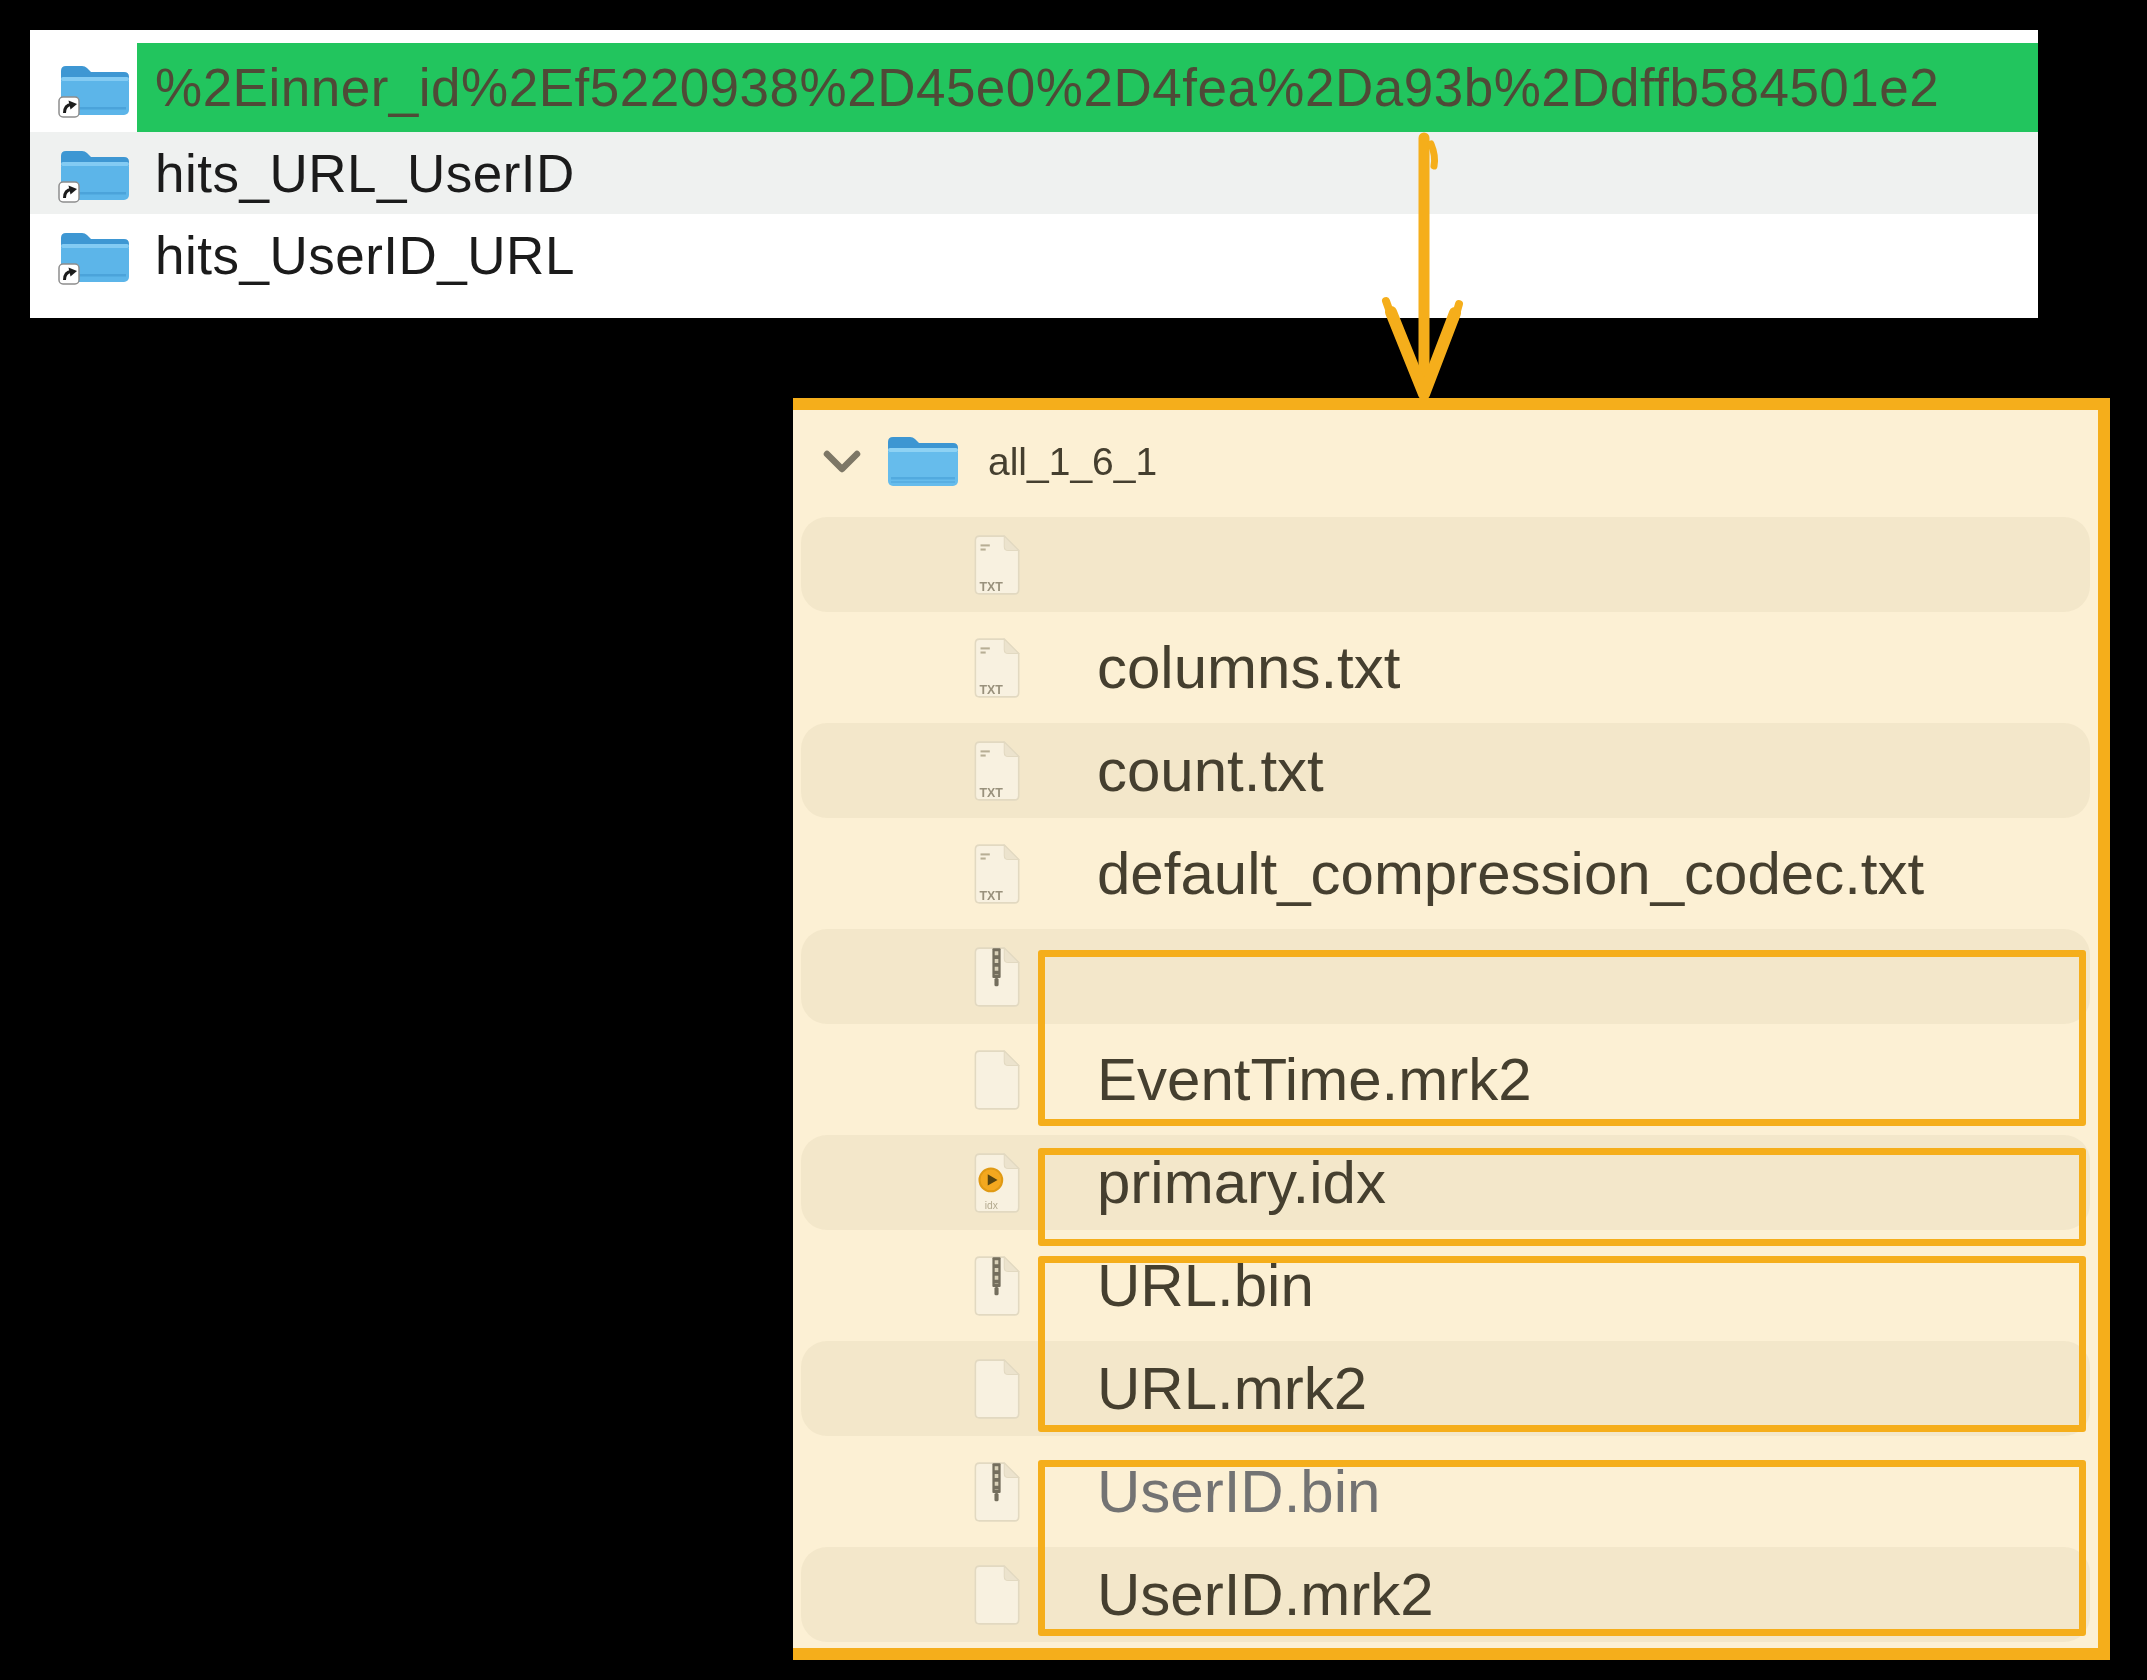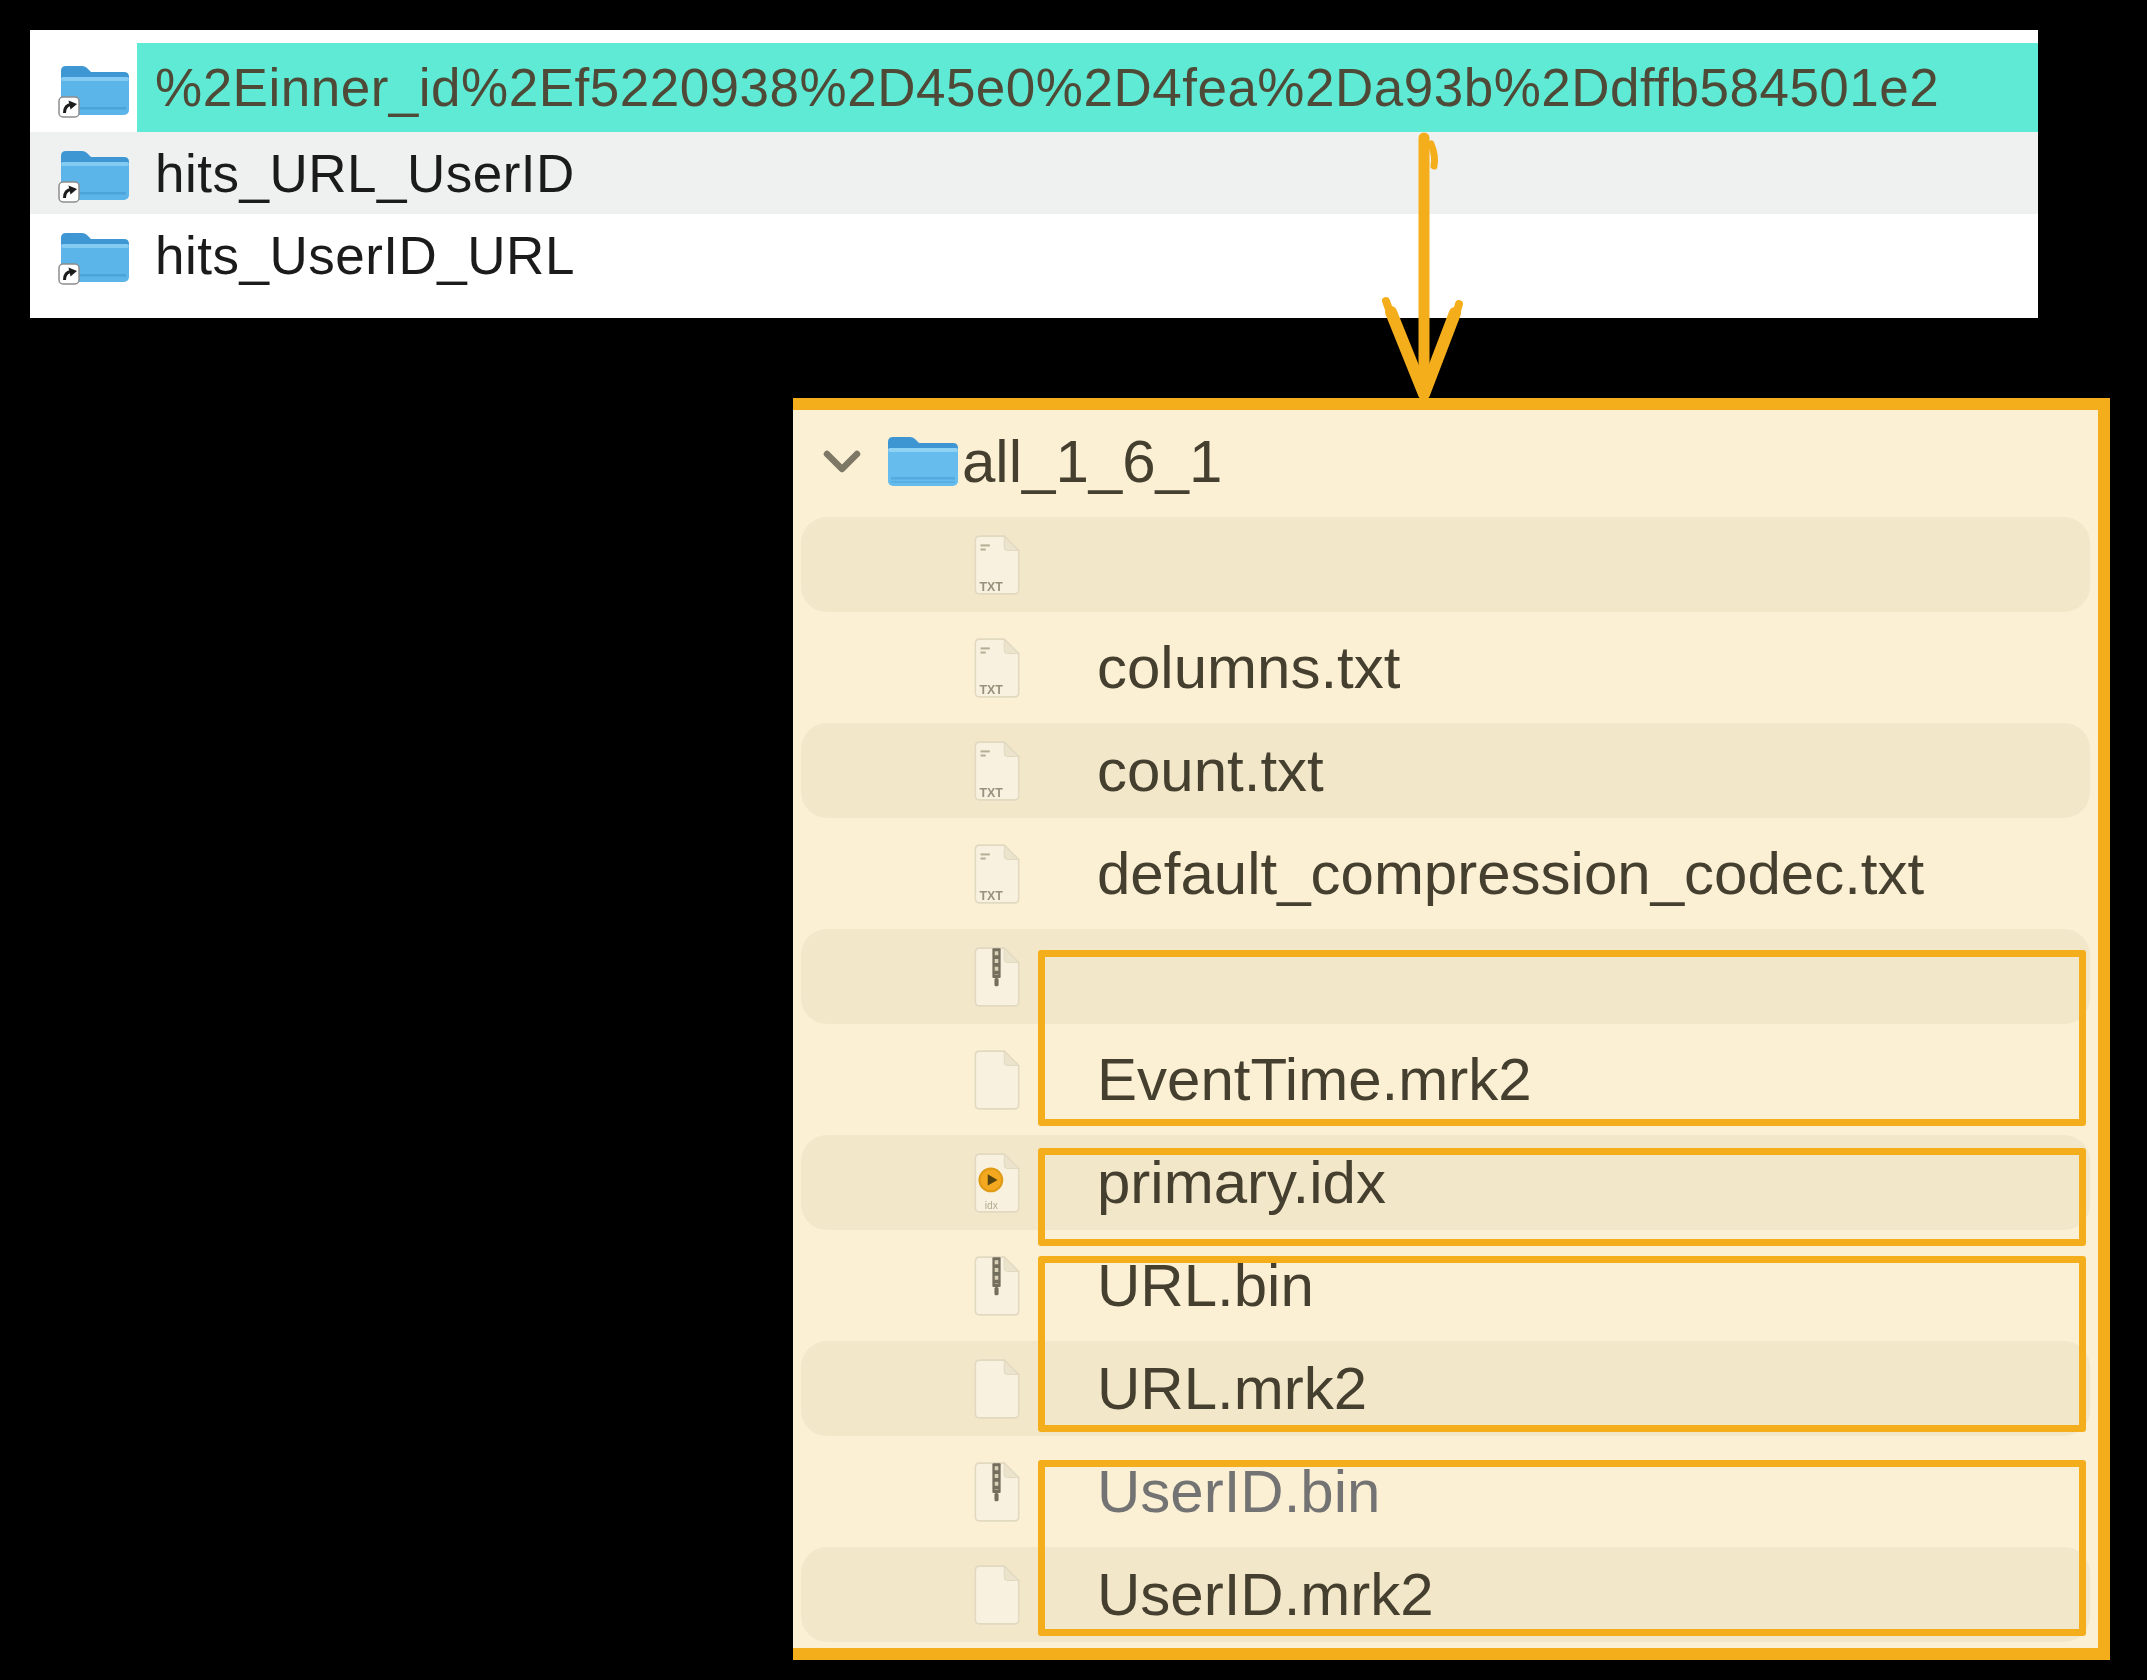--- a/index.html
+++ b/index.html
@@ -22,21 +22,21 @@
               box-sizing:border-box;border-top:12px solid;border-right:12px solid;border-bottom:12px solid;
               border-left:0;}
   .tree-rows{position:relative;width:100%;height:100%;}
   .t-row{position:absolute;left:0;width:100%;height:103px;}
   .t-stripe{position:absolute;left:8px;right:8px;top:4px;bottom:4px;border-radius:26px;}
   .t-content{position:relative;z-index:1;display:flex;align-items:center;height:100%;box-sizing:border-box;}
   .t-root .t-content{padding-left:27px;}
   .t-file .t-content{padding-left:170px;gap:28px;}
   .t-chevron{flex:none;width:44px;display:flex;align-items:center;justify-content:center;}
   .t-folder{flex:none;margin-left:20px;}
-  .t-root-label{font-size:60px;white-space:nowrap;}
+  .t-root-label{margin-left:26px;font-size:39px;white-space:nowrap;}
   .t-file-icon{flex:none;width:66px;display:flex;align-items:center;justify-content:center;}
   .t-file-label{margin-left:40px;font-size:60px;white-space:nowrap;}
 
   
   .anno-box{position:absolute;left:1038px;width:1048px;box-sizing:border-box;
             border:7px solid;border-radius:3px;z-index:20;background:transparent;}
 </style>
 </head>
 <body>
 
@@ -50,21 +50,21 @@
               <rect x="4" y="22" width="68" height="38" rx="5" fill="#5cb5e9"></rect>
               <rect x="4" y="22" width="68" height="4" rx="2" fill="#83cbf3"></rect>
               <rect x="7" y="52" width="62" height="2.5" fill="#4ba3da"></rect>
               <g>
                 <rect x="2" y="42" width="20" height="20" rx="4" fill="#ffffff" stroke="#8d8d8d" stroke-width="1.5"></rect>
                 <path d="M7.5 58 q0-8 7-8.5" fill="none" stroke="#1c1c1c" stroke-width="3"></path>
                 <path d="M11.5 45.5 l8.5 3.5 -6.5 5.5 z" fill="#1c1c1c"></path>
               </g>
             </svg>
           </div>
-          <div class="f-name-cell" style="background: #5eead4;">
+          <div class="f-name-cell" style="background: #22c55e;">
             <span class="f-name" style="color: rgb(79, 74, 55);">%2Einner_id%2Ef5220938%2D45e0%2D4fea%2Da93b%2Ddffb584501e2</span>
           </div>
         </div>
         <div class="f-row" style="height: 82px; background: rgb(239, 241, 240);">
           <div class="f-icon">
             <svg viewBox="0 0 76 66" width="76" height="66">
               <path d="M4 16 q0-5 5-5 h16 q3 0 5 2 l4 4 h33 q5 0 5 5 v4 H4 z" fill="#3e97d3"></path>
               <rect x="4" y="22" width="68" height="38" rx="5" fill="#5cb5e9"></rect>
               <rect x="4" y="22" width="68" height="4" rx="2" fill="#83cbf3"></rect>
               <rect x="7" y="52" width="62" height="2.5" fill="#4ba3da"></rect>

